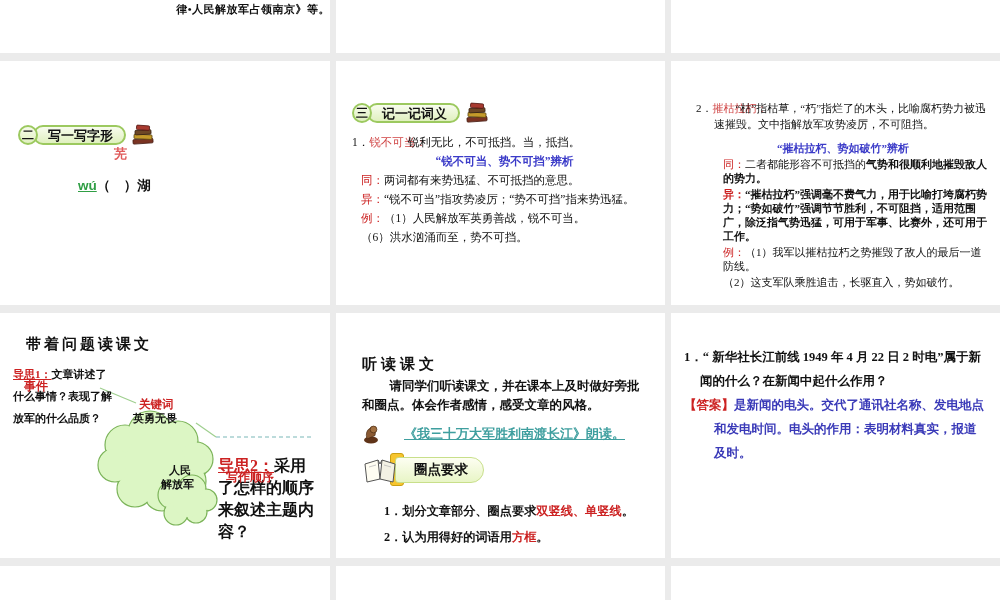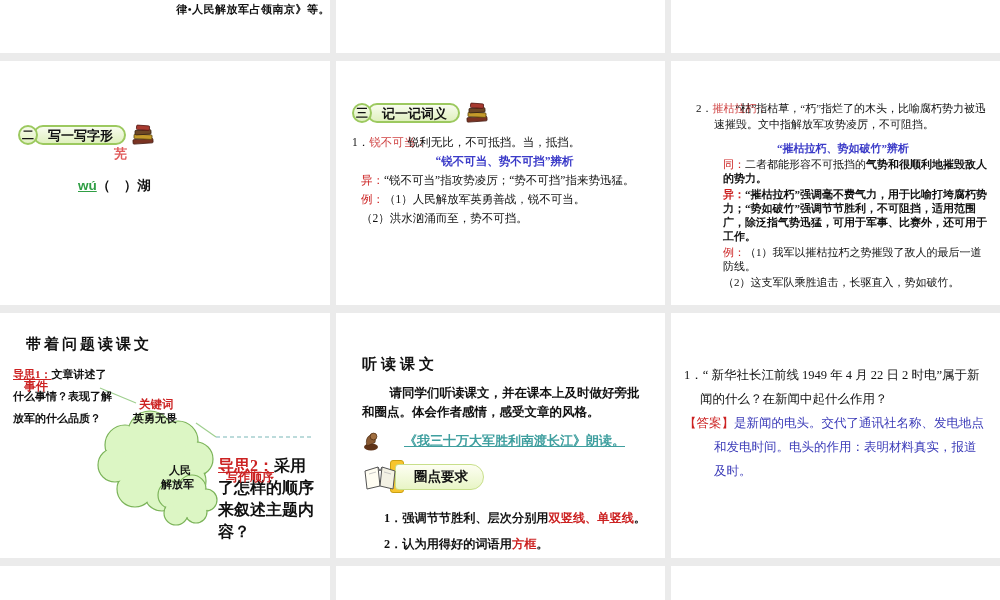--- a/index.html
+++ b/index.html
@@ -57,35 +57,35 @@
   .mm-ov1{position:absolute;left:24px;top:65px;font-size:12px;font-weight:bold;color:#cc2222}
   .mm-ov2{position:absolute;left:226px;top:156px;font-size:12px;font-weight:bold;color:#cc2222}
   .mm-kw{position:absolute;left:139px;top:84px;font-size:11.5px;font-weight:bold;color:#cc2222}
   .mm-kwt{position:absolute;left:133px;top:98px;font-size:11px;font-weight:bold}
   .mm-c1{position:absolute;left:169px;top:150px;font-size:11px;font-weight:bold}
   .mm-c2{position:absolute;left:161px;top:164px;font-size:11px;font-weight:bold}
 
   
   .lt-wrap{padding:42px 10px 0 26px}
   .lt-title{font-size:15px;font-weight:bold;letter-spacing:4px}
-  .lt-para{margin:10px 12px 0 0;font-family:"Liberation Sans","DejaVu Sans",sans-serif;
+  .lt-para{margin:3px 12px 0 0;font-family:"Liberation Sans","DejaVu Sans",sans-serif;
            font-weight:bold;font-size:12.5px;line-height:19px;text-indent:2.2em}
   .lt-linkrow{display:flex;align-items:center;gap:24px;margin:9px 0 0 0}
   .lt-link{color:#3f9f9f;font-weight:bold;font-size:13px;text-decoration:underline;cursor:pointer}
   .req-badge{position:relative;height:32px;margin:10px 0 0 0;display:flex;align-items:center}
   .req-bar{position:absolute;left:28px;top:-1px;width:14px;height:33px;background:#f7c52e;
            border:1px solid #caa012;border-radius:3px}
   .req-book{position:relative;z-index:2}
   .req-pill{position:relative;z-index:1;margin-left:-3px;background:linear-gradient(#fdfef2,#e8f5c6);
             border:1.5px solid #c8df8a;border-radius:4px 15px 15px 4px;padding:3px 15px 3px 18px;
             font-weight:bold;font-size:13.5px;font-family:"Liberation Sans",sans-serif}
   .lt-items{margin:12px 0 0 22px;font-size:12.2px;font-weight:bold;line-height:26px}
 
   
-  .qa-wrap{padding:50px 14px 0 13px;font-size:12.5px;line-height:24px;font-weight:normal}
+  .qa-wrap{padding:32px 14px 0 13px;font-size:12.5px;line-height:24px;font-weight:bold}
   .qa-q{padding-left:16px;text-indent:-16px}
   .qa-a{padding-left:30px;text-indent:-30px}
   .qa-blue{color:#3a3ab8}
 </style>
 </head>
 <body>
 
 <div class="page">
 
   <section class="slide">
@@ -121,27 +121,30 @@
           <rect x="4" y="10.5" width="18" height="4.5" rx="1" fill="#c49a2a" stroke="#5a4410" stroke-width="0.8" transform="rotate(3 13 13)"></rect>
           <rect x="5" y="6" width="16" height="4.5" rx="1" fill="#6d4726" stroke="#352112" stroke-width="0.8" transform="rotate(-3 13 8)"></rect>
           <rect x="6.5" y="1.5" width="13" height="4.5" rx="1" fill="#a83a30" stroke="#501510" stroke-width="0.8" transform="rotate(4 13 4)"></rect>
         </svg>
       </div>
       <div class="line1">
         <span>1．</span><span class="soft-red">锐不可当：</span><span class="ov1">锐利无比，不可抵挡。当，抵挡。</span>
       </div>
       <div class="blue-center">“锐不可当、势不可挡”辨析</div>
       <div class="ind">
+        <span class="red">同：</span><span>两词都有来势迅猛、不可抵挡的意思。</span>
+      </div>
+      <div class="ind">
         <span class="red">异：</span><span>“锐不可当”指攻势凌厉；“势不可挡”指来势迅猛。</span>
       </div>
       <div class="ind">
         <span class="red">例：</span><span>（1）人民解放军英勇善战，锐不可当。</span>
       </div>
       <div class="ind">
-        <span>（2）洪水汹涌而至，势不可挡。</span>
+        <span>（6）洪水汹涌而至，势不可挡。</span>
       </div>
     </div>
   </section>
 
   <section class="slide">
     <div class="v2-wrap">
       <div class="v2def">
         <span>2．</span><span class="soft-red">摧枯拉朽：</span><span class="ov2">“枯”指枯草，“朽”指烂了的木头，比喻腐朽势力被迅速摧毁。文中指解放军攻势凌厉，不可阻挡。</span>
       </div>
       <div class="blue-center">“摧枯拉朽、势如破竹”辨析</div>
@@ -235,21 +238,21 @@
           <path d="M3 8 L16 4 L18 23 L5 26 Z" fill="#fffdf2" stroke="#555" stroke-width="1"></path>
           <path d="M33 8 L20 4 L18 23 L31 26 Z" fill="#f3f1e4" stroke="#555" stroke-width="1"></path>
           <path d="M16 4 L18 8 L20 4" fill="none" stroke="#555" stroke-width="1"></path>
           <line x1="7" y1="11" x2="14" y2="9" stroke="#bbb" stroke-width="0.8"></line>
           <line x1="22" y1="9" x2="29" y2="11" stroke="#bbb" stroke-width="0.8"></line>
         </svg>
         <span class="req-pill">圈点要求</span>
       </div>
       <div class="lt-items">
         <div>
-          <span>1．</span><span>强调节节胜利、层次分别用</span><span class="red">双竖线、单竖线</span><span>。</span>
+          <span>1．</span><span>划分文章部分、圈点要求</span><span class="red">双竖线、单竖线</span><span>。</span>
         </div>
         <div>
           <span>2．</span><span>认为用得好的词语用</span><span class="red">方框</span><span>。</span>
         </div>
 
       </div>
     </div>
   </section>
 
   <section class="slide">

